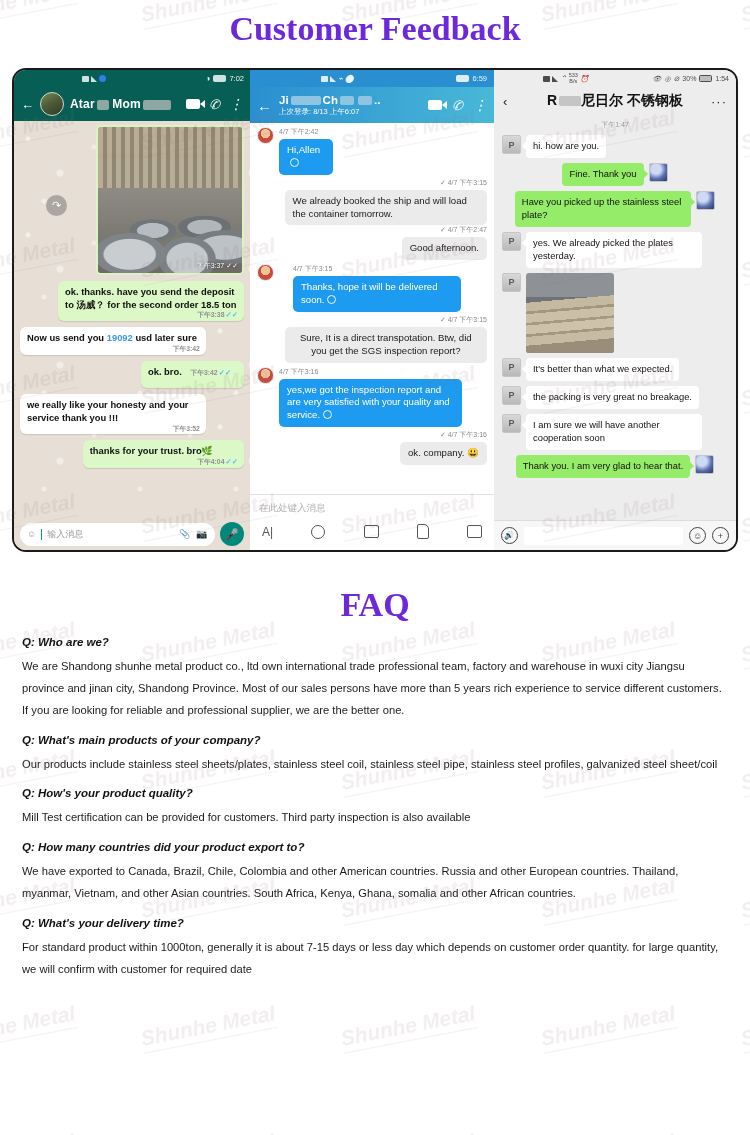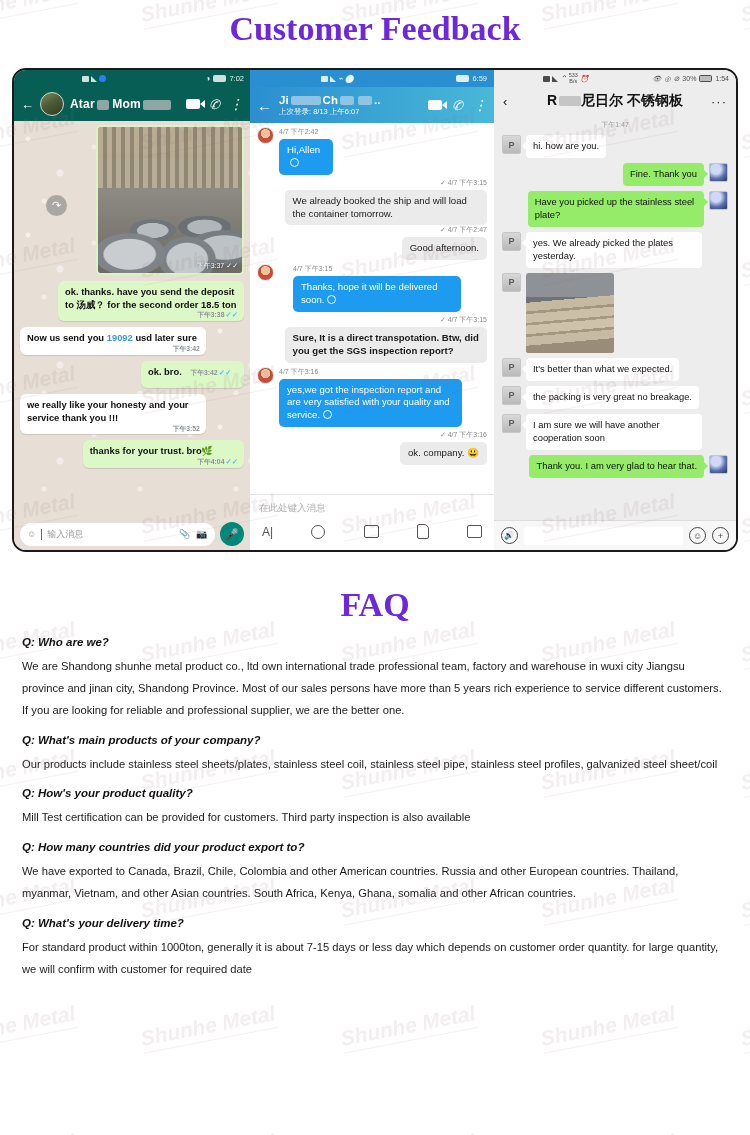--- a/index.html
+++ b/index.html
@@ -168,21 +168,21 @@
                align-items:center; justify-content:space-between; padding:0 7px; font-size:7px; }
   .wc-status .mid { display:flex; gap:2px; align-items:center; margin-left:42px; }
   .wc-header { height:28px; background:#ededed; color:#131313; display:flex; align-items:center;
                padding:0 9px; position:relative; }
   .wc-back { font-size:13px; color:#222; }
   .wc-title { position:absolute; left:0; right:0; text-align:center; font-size:14px; font-weight:600; pointer-events:none; }
   .wc-dots { margin-left:auto; font-size:13px; letter-spacing:1px; color:#222; }
   .wc-body { height: calc(100% - 17px - 28px - 30px); background:#ededed; padding:3px 8px; overflow:hidden; }
   .wc-time { text-align:center; font-size:7px; color:#9b9b9b; margin:2px 0 5px; }
   .wc-row { display:flex; gap:5px; margin-bottom:5px; align-items:flex-start; }
-  .wc-row.right { justify-content:flex-end; }
+  .wc-row.right { justify-content:center; }
   .wc-av { width:19px;height:19px;flex:0 0 auto;border-radius:2px;
            background:linear-gradient(#d8d8d8,#b9b9b9); border:1px solid #c6c6c6;
            display:flex;align-items:center;justify-content:center;font-size:9px;color:#5c5c5c;font-weight:700; }
   .wc-av.blue { background:radial-gradient(circle at 35% 30%, #cfd9f5 0 30%, #5a6fae 60%, #2a3560 100%); }
   .wc-bub { font-size:9.4px; line-height:1.38; padding:5px 7px; border-radius:4px;
             max-width:78%; position:relative; }
   .wc-bub.in { background:#fff; color:#111; }
   .wc-bub.out { background:#95ec69; color:#101010; }
   .wc-bub.in::before { content:""; position:absolute; left:-4px; top:7px;
     border-top:4px solid transparent; border-bottom:4px solid transparent; border-right:4px solid #fff; }
@@ -404,21 +404,21 @@
       <div class="sk-row" style="margin-top:4px;gap:19px;">
         <span class="sk-av"></span>
         <div>
           <div class="sk-meta">4/7 下午3:15</div>
           <div class="sk-bub out"><span>Thanks, hope it will be delivered soon.</span><i class="emo"></i></div>
         </div>
       </div>
 
       <div class="sk-right" style="margin-top:3px;">
         <div class="sk-meta r">✓ 4/7 下午3:15</div>
-        <div class="sk-bub in" style="text-align:left;font-weight:bold;">Sure, It is a direct transpotation. Btw, did you get the SGS inspection report?</div>
+        <div class="sk-bub in" style="text-align:center;">Sure, It is a direct transpotation. Btw, did you get the SGS inspection report?</div>
       </div>
 
       <div class="sk-row" style="margin-top:4px;">
         <span class="sk-av"></span>
         <div>
           <div class="sk-meta">4/7 下午3:16</div>
           <div class="sk-bub out"><span>yes,we got the inspection report and are very satisfied with your quality and service.</span><i class="emo"></i></div>
         </div>
       </div>
 

